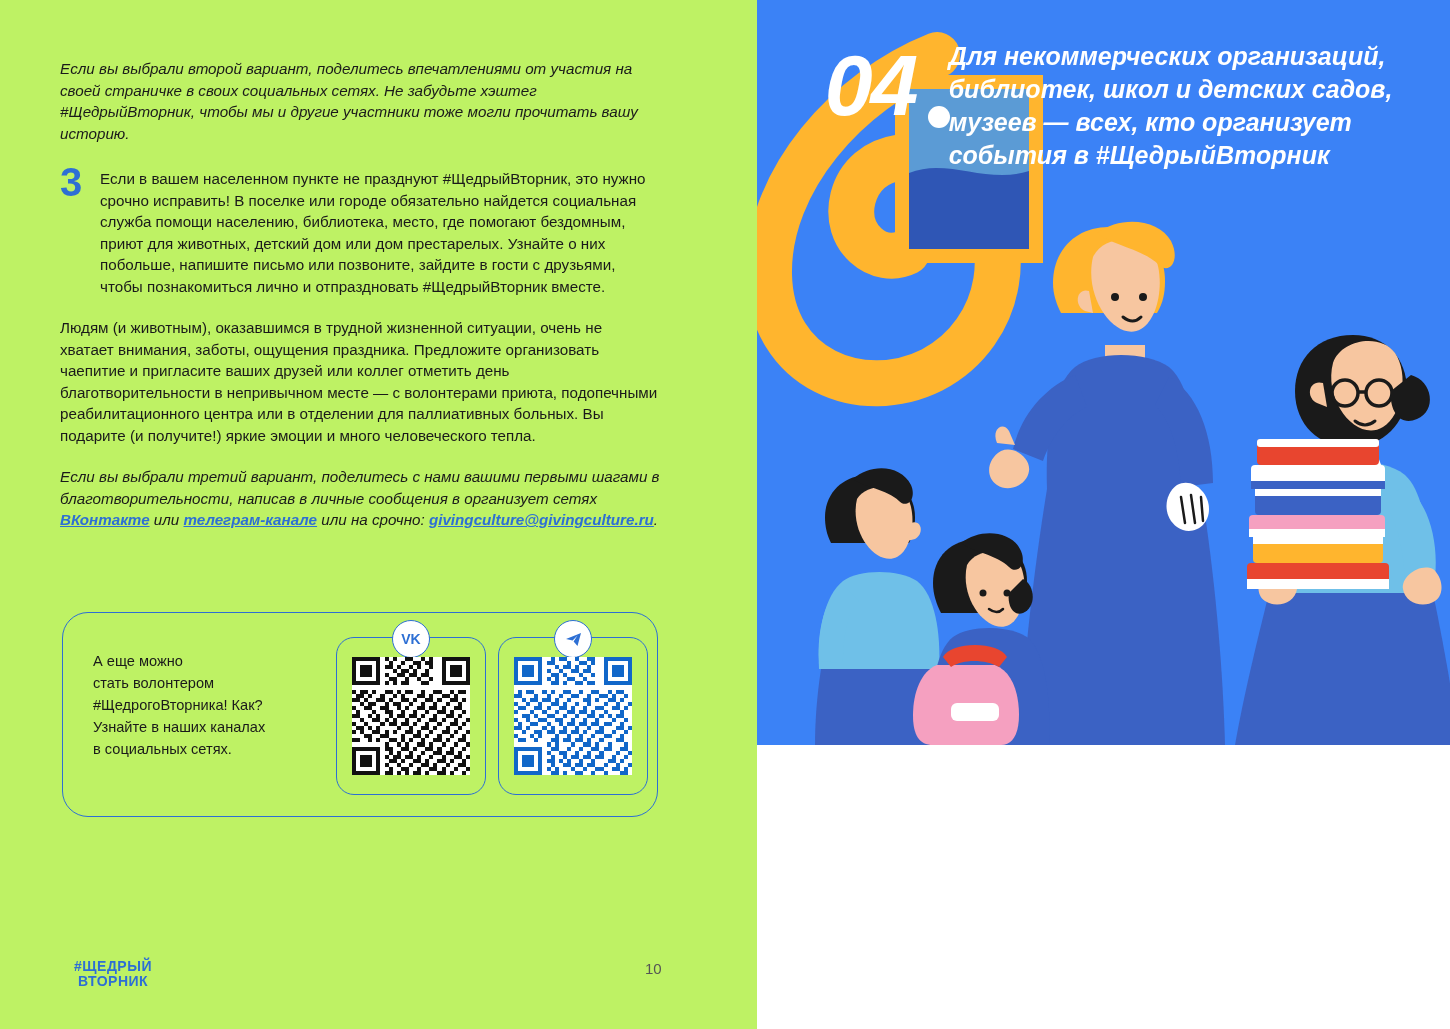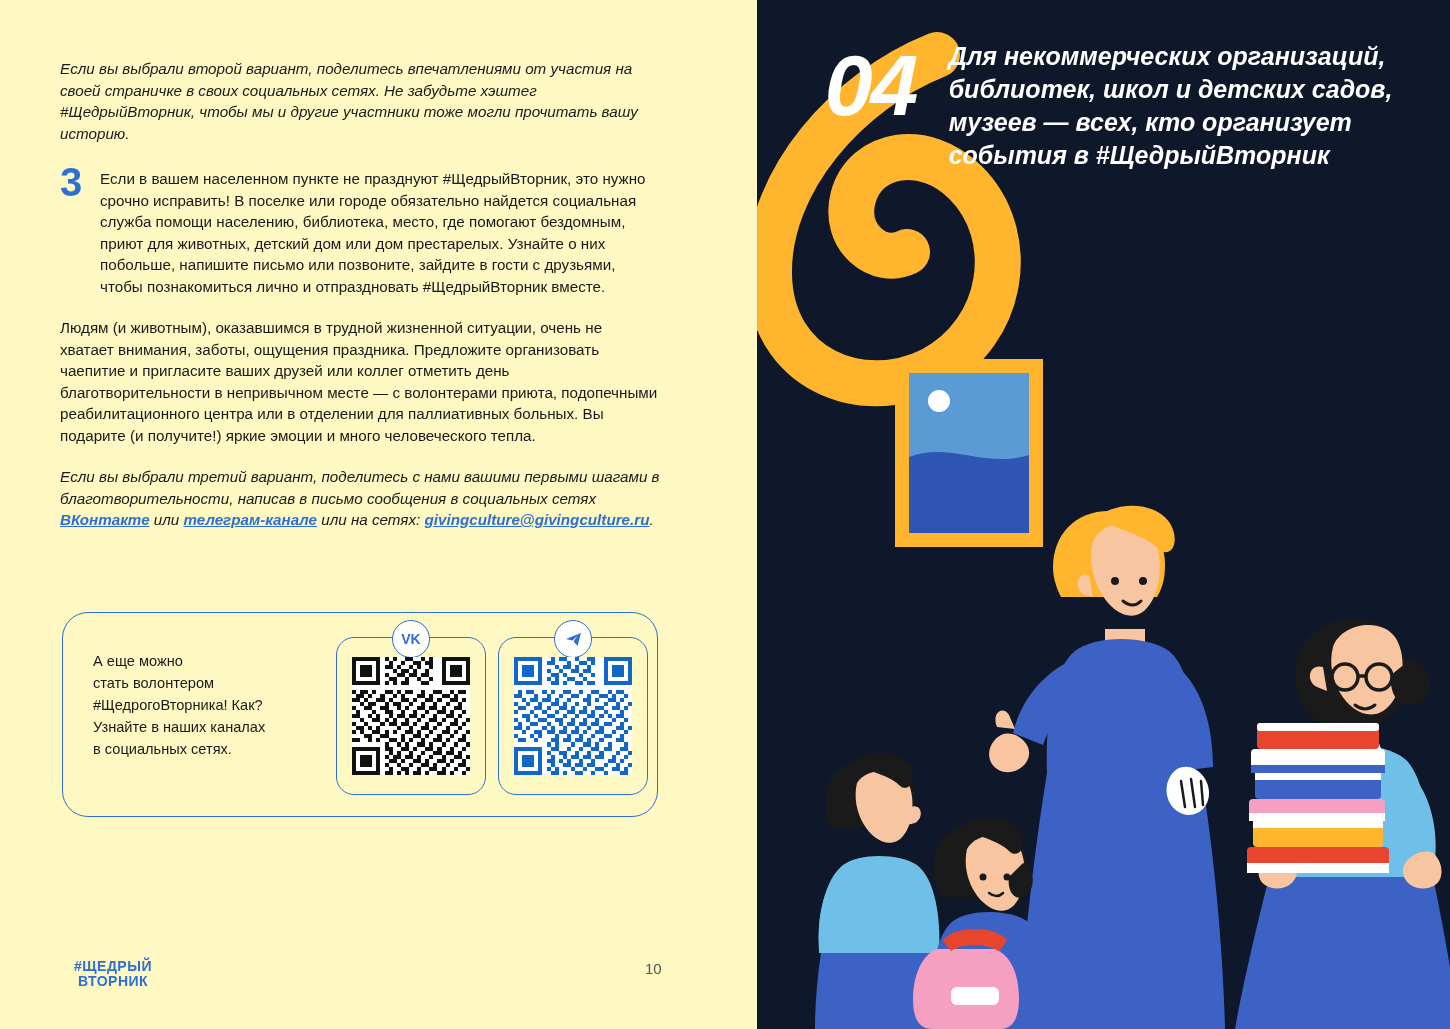--- a/index.html
+++ b/index.html
@@ -18,21 +18,21 @@
     display: flex;
     width: 1450px;
     height: 1029px;
   }
 
   
   .page-left {
     position: relative;
     width: 789px;
     height: 1029px;
-    background: #fef9c3;
+    background: #bef264;
     box-sizing: border-box;
   }
   .text-col {
     position: absolute;
     left: 60px;
     top: 58px;
     width: 600px;
   }
   p {
     margin: 0;
@@ -146,22 +146,22 @@
     bottom: 52px;
     font-size: 15px;
     color: #555;
     text-align: right;
   }
 
   
   .page-right {
     position: relative;
     width: 723px;
-    height: 1029px;
-    background: #0f172a;
+    height: 745px;
+    background: #3b82f6;
     overflow: hidden;
   }
   .big-num {
     position: absolute;
     left: 68px;
     top: 36px;
     font-size: 86px;
     font-weight: bold;
     color: #ffffff;
     font-style: italic;
@@ -197,21 +197,21 @@
 
       <div class="numbered">
         <span class="num">3</span>
         <p>Если в вашем населенном пункте не празднуют #ЩедрыйВторник, это нужно срочно исправить! В поселке или городе обязательно найдется социальная служба помощи населению, библиотека, место, где помогают бездомным, приют для животных, детский дом или дом престарелых. Узнайте о них побольше, напишите письмо или позвоните, зайдите в гости с друзьями, чтобы познакомиться лично и отпраздновать #ЩедрыйВторник вместе.</p>
       </div>
 
       <div class="para-spacer"></div>
       <p>Людям (и животным), оказавшимся в трудной жизненной ситуации, очень не хватает внимания, заботы, ощущения праздника. Предложите организовать чаепитие и пригласите ваших друзей или коллег отметить день благотворительности в непривычном месте — с волонтерами приюта, подопечными реабилитационного центра или в отделении для паллиативных больных. Вы подарите (и получите!) яркие эмоции и много человеческого тепла.</p>
 
       <div class="para-spacer"></div>
-      <p class="italic"><span>Если вы выбрали третий вариант, поделитесь с нами вашими первыми шагами в благотворительности, написав в письмо сообщения в социальных сетях </span><a class="link" href="#">ВКонтакте</a><span> или </span><a class="link" href="#">телеграм-канале</a><span> или на сетях: </span><a class="link" href="#">givingculture@givingculture.ru</a><span>.</span></p>
+      <p class="italic"><span>Если вы выбрали третий вариант, поделитесь с нами вашими первыми шагами в благотворительности, написав в личные сообщения в организует сетях </span><a class="link" href="#">ВКонтакте</a><span> или </span><a class="link" href="#">телеграм-канале</a><span> или на срочно: </span><a class="link" href="#">givingculture@givingculture.ru</a><span>.</span></p>
 
     </div>
 
     <div class="callout">
       <div class="callout-text">А еще можно
 стать волонтером
 #ЩедрогоВторника! Как?
 Узнайте в наших каналах
 в социальных сетях.</div>
 

